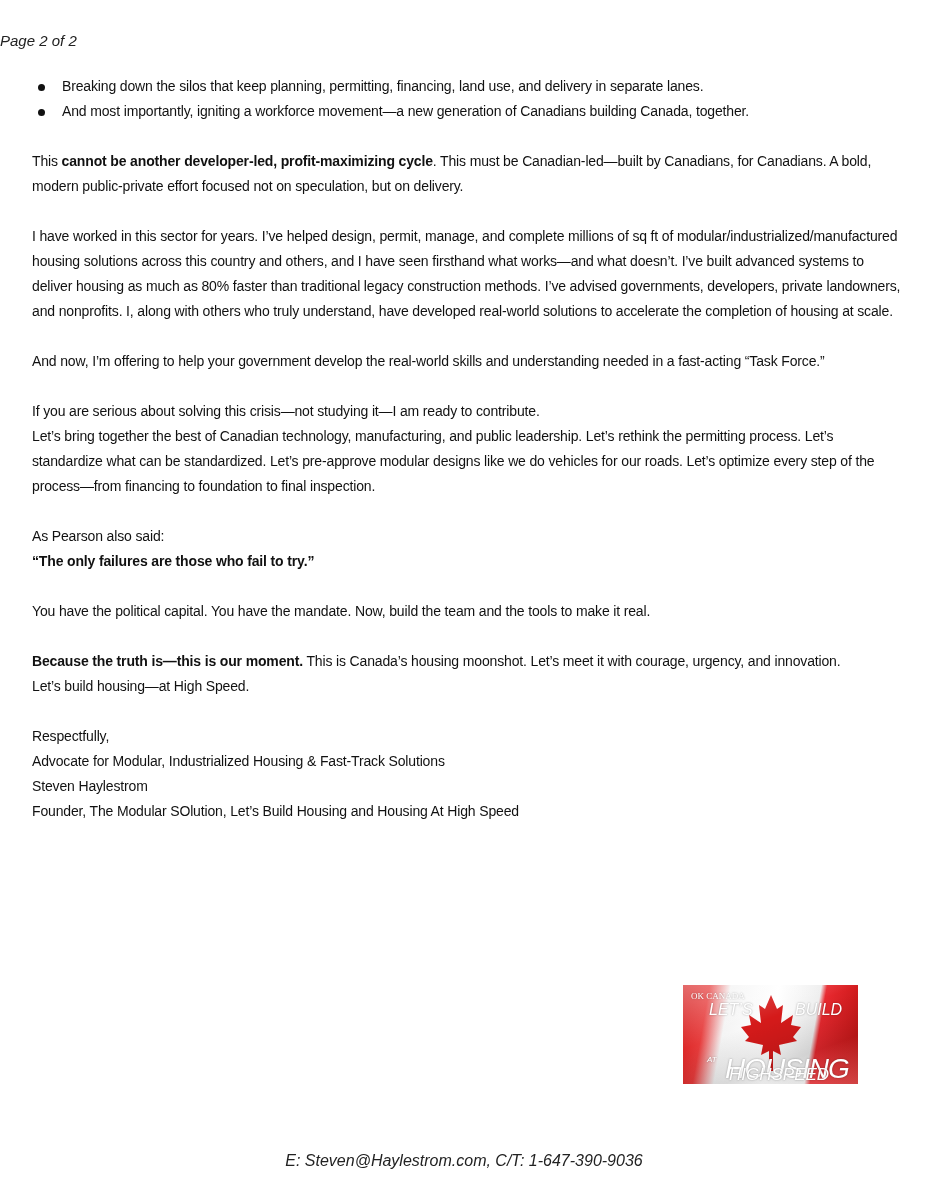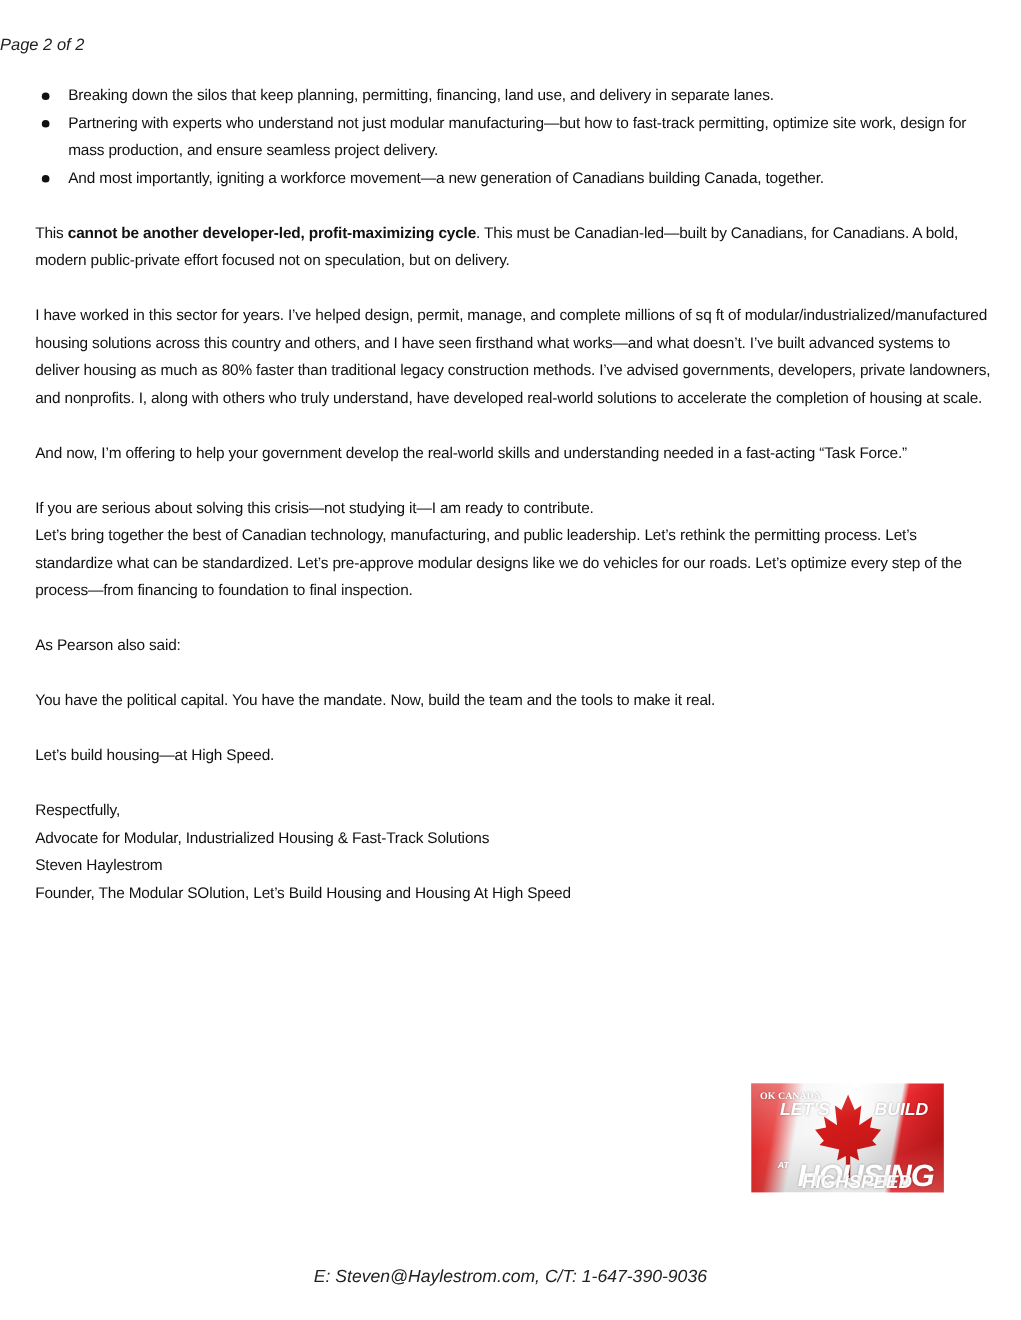--- a/index.html
+++ b/index.html
@@ -28,64 +28,65 @@
   .flag {
     position: absolute; left: 683px; top: 985px; width: 175px; height: 99px;
     overflow: hidden;
     background: linear-gradient(100deg, #d51a1a 0%, #e63b3b 14%, #f4f4f4 25%, #ffffff 50%, #eeeeee 72%, #e8292f 75%, #c51414 100%);
   }
   .flag .sheen {
     position: absolute; inset: 0;
     background: linear-gradient(160deg, rgba(255,255,255,0.35) 0%, rgba(255,255,255,0) 40%, rgba(0,0,0,0.12) 70%, rgba(255,255,255,0.2) 100%);
   }
   .flag .leaf { position: absolute; left: 56px; top: 8px; width: 64px; height: 80px; }
-  .flag .t { position: absolute; color: #ffffff; font-weight: 700; text-shadow: 0 0 2px rgba(0,0,0,0.35); font-style: italic; }
+  .flag .t { position: absolute; color: #ffffff; font-weight: 400; text-shadow: 0 0 2px rgba(0,0,0,0.35); font-style: italic; }
   .flag .ok { left: 8px; top: 6px; font-size: 9px; font-family: "Liberation Serif", serif; font-style: normal; }
   .flag .lets { left: 26px; top: 16px; font-size: 16px; }
   .flag .build { left: 112px; top: 16px; font-size: 16px; }
   .flag .housing { left: 42px; top: 40px; font-size: 28px; letter-spacing: -1px; margin-top: 28px; }
   .flag .at { left: 24px; top: 70px; font-size: 8px; }
   .flag .hs { left: 46px; top: 80px; font-size: 17px; }
   .footer {
     position: absolute; top: 1152px; left: 0; width: 928px; text-align: center;
     font-style: italic; font-size: 16px; color: #222;
   }
 </style>
 </head>
 <body>
 
 <div class="page-header">Page 2 of 2</div>
 
 <div class="content">
   <ul class="bullets">
     <li><span class="dot"></span><span>Breaking down the silos that keep planning, permitting, financing, land use, and delivery in separate lanes.</span></li>
-    <li><span class="dot"></span><span>Partnering with experts who understand not just modular manufacturing—but how to fast-track permitting, optimize site work, design for mass production, and ensure seamless project delivery.</span></li>
     <li><span class="dot"></span><span>And most importantly, igniting a workforce movement—a new generation of Canadians building Canada, together.</span></li>
   </ul>
   <div class="gap"></div>
 
   <p><span>This </span><b>cannot be another developer-led, profit-maximizing cycle</b><span>. This must be Canadian-led—built by Canadians, for Canadians. A bold, modern public-private effort focused not on speculation, but on delivery.</span></p>
   <div class="gap"></div>
 
   <p>I have worked in this sector for years. I’ve helped design, permit, manage, and complete millions of sq ft of modular/industrialized/manufactured housing solutions across this country and others, and I have seen firsthand what works—and what doesn’t. I’ve built advanced systems to deliver housing as much as 80% faster than traditional legacy construction methods. I’ve advised governments, developers, private landowners, and nonprofits. I, along with others who truly understand, have developed real-world solutions to accelerate the completion of housing at scale.</p>
   <div class="gap"></div>
 
   <p>And now, I’m offering to help your government develop the real-world skills and understanding needed in a fast-acting “Task Force.”</p>
   <div class="gap"></div>
 
   <p>If you are serious about solving this crisis—not studying it—I am ready to contribute.</p>
   <p>Let’s bring together the best of Canadian technology, manufacturing, and public leadership. Let’s rethink the permitting process. Let’s standardize what can be standardized. Let’s pre-approve modular designs like we do vehicles for our roads. Let’s optimize every step of the process—from financing to foundation to final inspection.</p>
   <div class="gap"></div>
 
   <p>As Pearson also said:</p>
+  <p><b>“The only failures are those who fail to try.”</b></p>
   <div class="gap"></div>
 
   <p>You have the political capital. You have the mandate. Now, build the team and the tools to make it real.</p>
   <div class="gap"></div>
 
+  <p><b>Because the truth is—this is our moment.</b><span> This is Canada’s housing moonshot. Let’s meet it with courage, urgency, and innovation.</span></p>
   <p>Let’s build housing—at High Speed.</p>
   <div class="gap"></div>
 
   <p>Respectfully,</p>
   <p>Advocate for Modular, Industrialized Housing &amp; Fast-Track Solutions</p>
   <p>Steven Haylestrom</p>
   <p>Founder, The Modular SOlution, Let’s Build Housing and Housing At High Speed</p>
 </div>
 
 <div class="flag">

